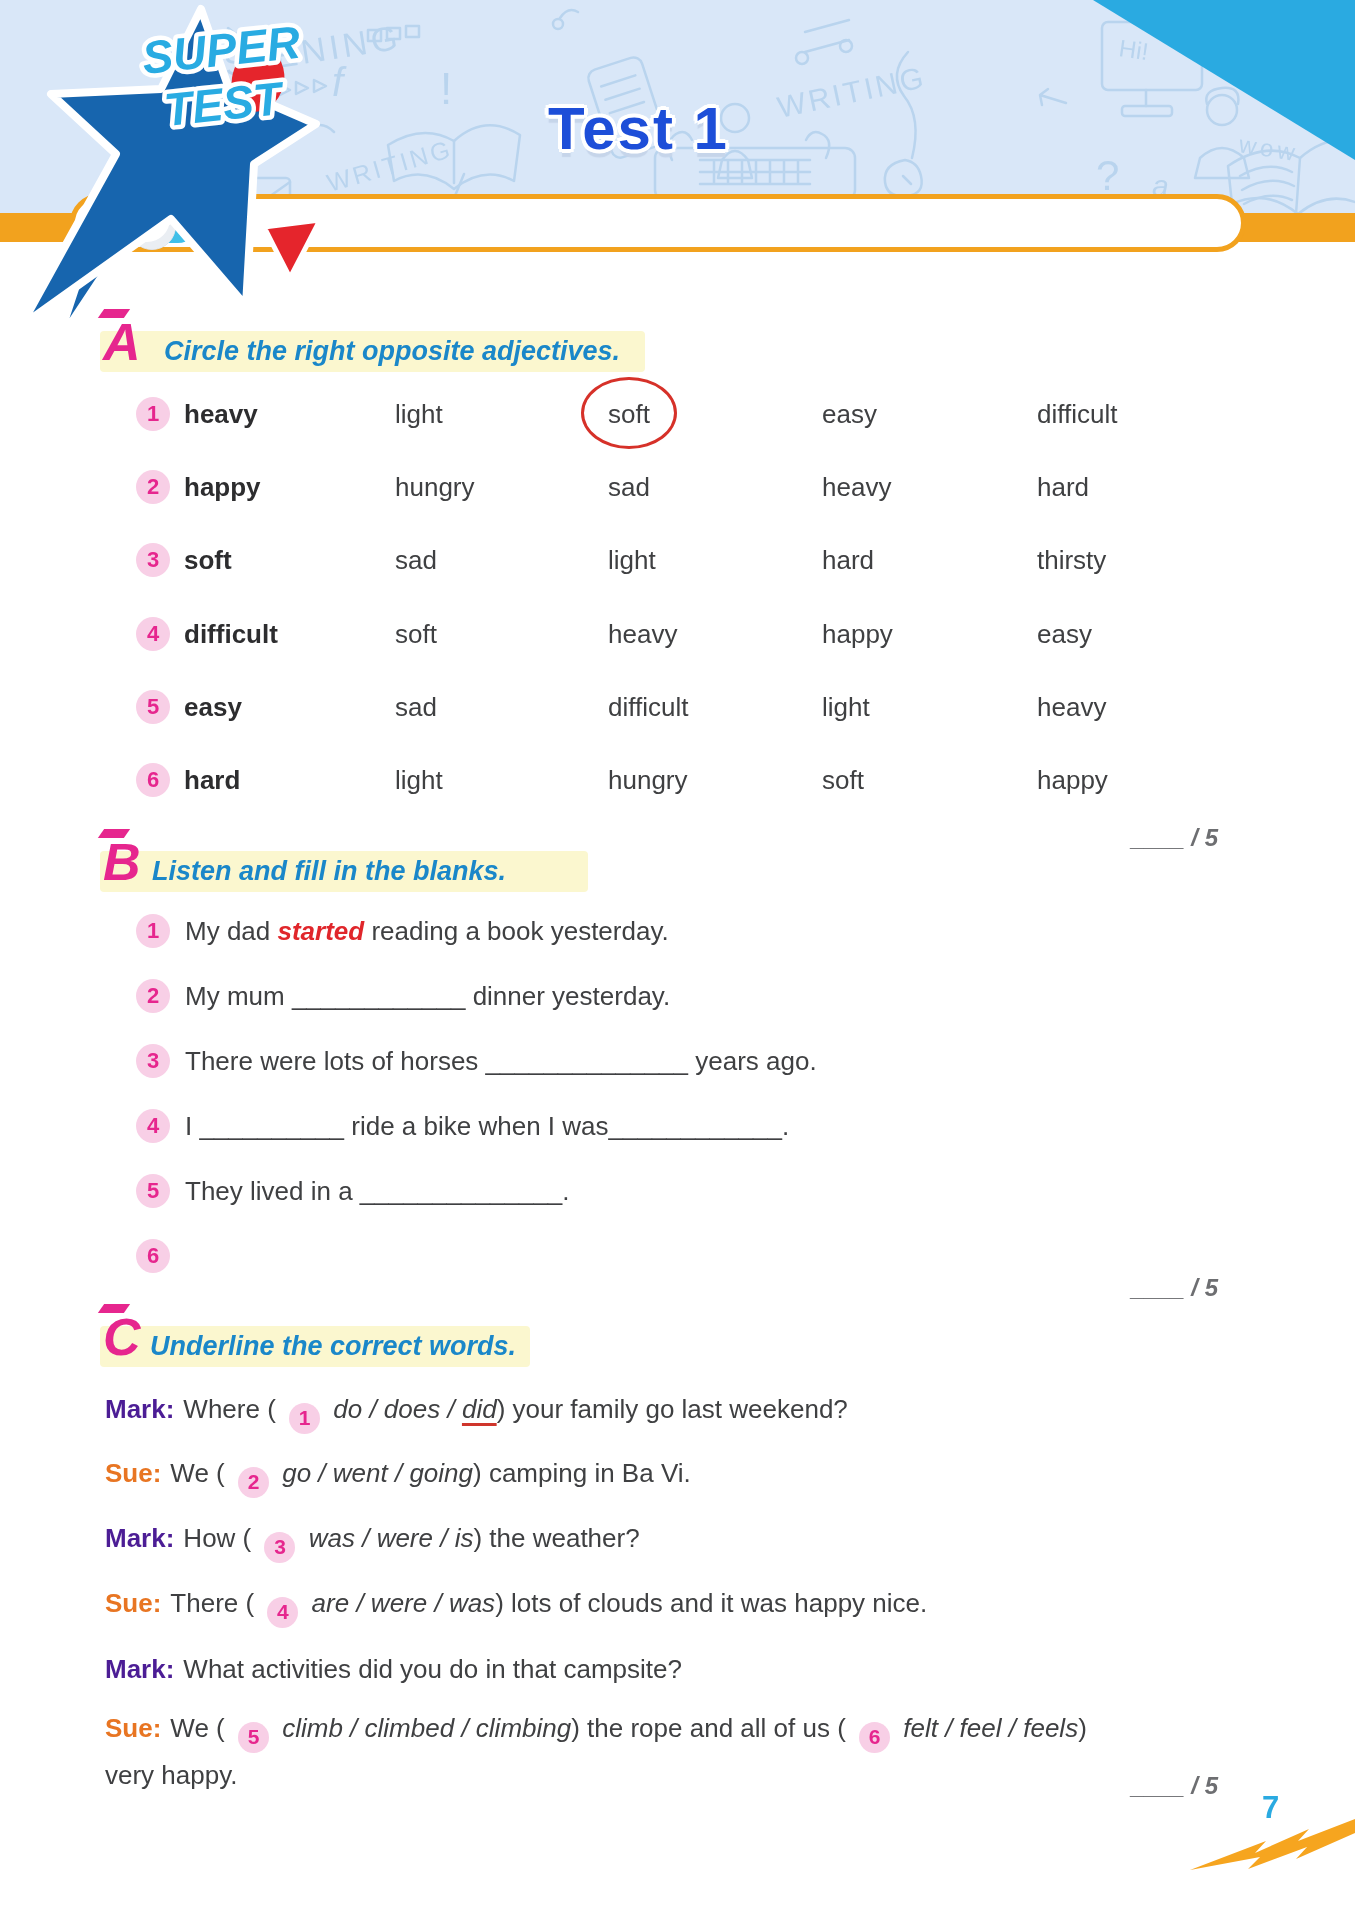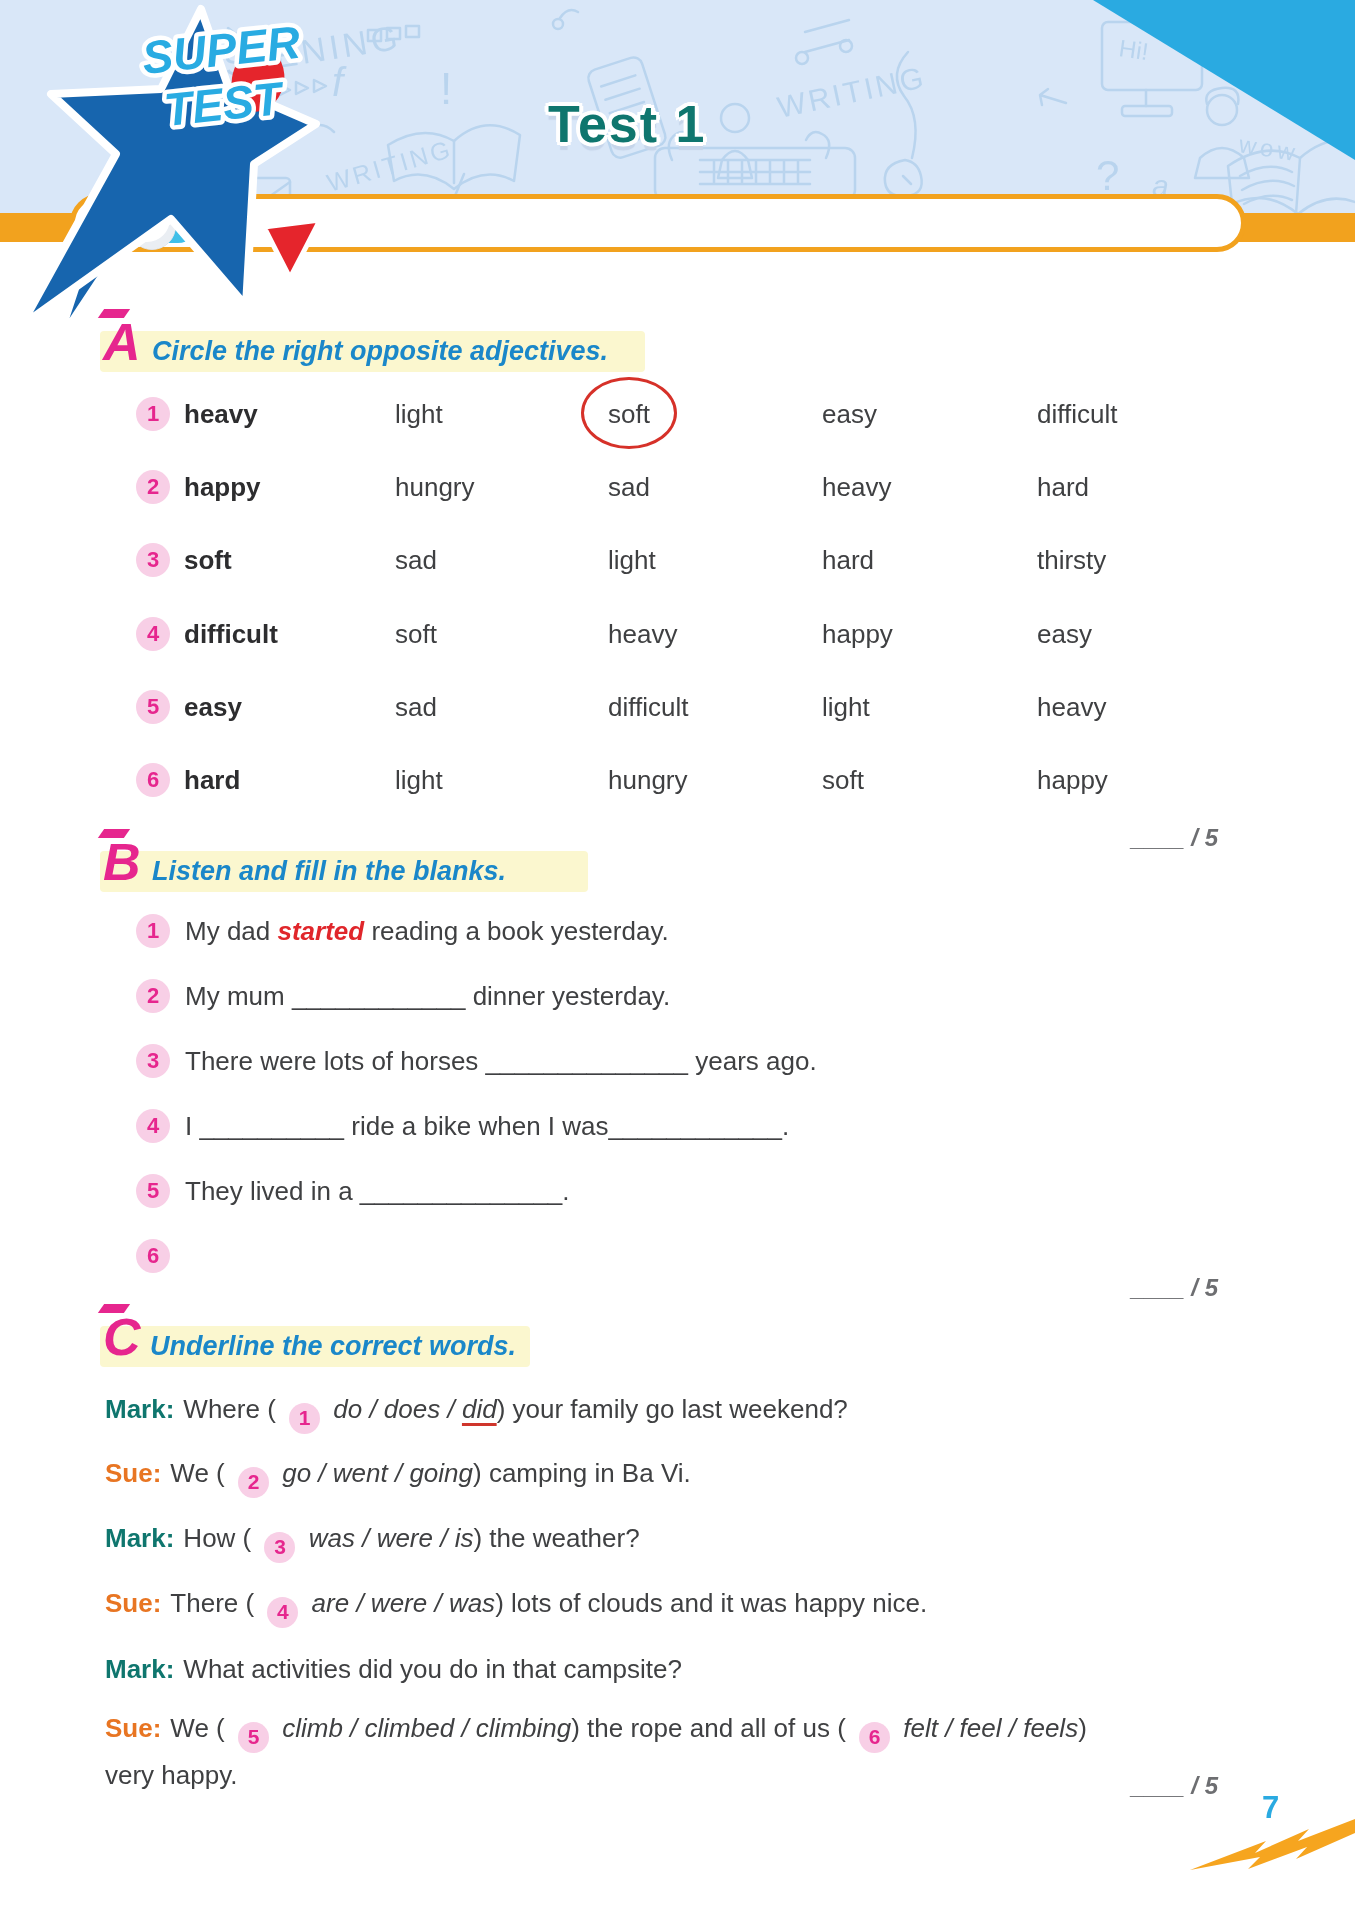--- a/index.html
+++ b/index.html
@@ -12,22 +12,22 @@
               clip-path:polygon(0 0,100% 0,100% 100%);}
   .orange-band{position:absolute;left:0;top:213px;width:1355px;height:29px;background:#f2a21e;}
   .pill{position:absolute;left:70px;top:194px;width:1176px;height:58px;background:#fff;
         border:5px solid #f2a21e;border-radius:32px;box-sizing:border-box;z-index:3;}
   .pill-cap{position:absolute;left:80px;top:203px;width:118px;height:40px;border-radius:20px;
             background:#40bfe8;z-index:4;}
   .ball{position:absolute;left:128px;top:202px;width:46px;height:46px;border-radius:50%;
         background:#fff;border:1px solid #dde3e9;box-shadow:inset -5px -7px 0 #eaeef3;z-index:5;}
   .mascot{position:absolute;left:136px;top:144px;z-index:7;}
   .logo{position:absolute;left:-4px;top:-6px;z-index:8;}
-  .test-title{position:absolute;left:548px;top:94px;font-size:52px;font-weight:800;letter-spacing:2px;
-      color:#0f766e;z-index:6;
+  .test-title{position:absolute;left:548px;top:94px;font-size:60px;font-weight:800;letter-spacing:2px;
+      color:#1d4ed8;z-index:6;
       text-shadow:-4px 0 0 #fff,4px 0 0 #fff,0 -4px 0 #fff,0 4px 0 #fff,
                   -3px -3px 0 #fff,3px 3px 0 #fff,-3px 3px 0 #fff,3px -3px 0 #fff,
                   0 8px 1px #c6d5ea;}
   
   .sec-strip{position:absolute;height:41px;background:#fbf7cf;border-radius:4px;z-index:1;}
   .sec-letter{position:absolute;font-size:52px;font-weight:800;font-style:italic;color:#e6268e;
               line-height:1;z-index:2;}
   .sec-letter::before{content:'';position:absolute;left:-2px;top:-7px;width:26px;height:9px;
               background:#e6268e;transform:skewX(-35deg);}
   .sec-title{position:absolute;font-size:27px;font-weight:700;font-style:italic;color:#1a87c9;
@@ -42,21 +42,21 @@
   .arow .nb{top:1px;left:136px;}
   .aword{position:absolute;left:184px;font-weight:700;color:#2d2d2f;}
   .aopt{position:absolute;color:#3f4042;}
   .aopt.circled::before{content:'';position:absolute;left:-27px;right:-27px;top:-19px;bottom:-17px;
       border:3.5px solid #d63129;border-radius:50%;}
   .bitem{position:absolute;left:0;width:1355px;height:36px;line-height:36px;font-size:26px;}
   .bitem .nb{top:1px;left:136px;}
   .btext{position:absolute;left:185px;white-space:nowrap;}
   .cline{position:absolute;left:105px;width:1130px;font-size:26px;line-height:44px;}
   .cspk{font-weight:700;margin-right:9px;}
-  .cspk.green{color:#0f766e}
+  .cspk.green{color:#4c1d95}
   .cspk.orange{color:#e87522}
   .it{font-style:italic;}
   .ul{text-decoration:underline;text-decoration-color:#cf352c;text-decoration-thickness:3px;
       text-underline-offset:5px;}
   .ans{color:#e0262b;font-weight:700;font-style:italic;}
   .score{position:absolute;right:137px;color:#6d6e71;font-size:24px;font-weight:700;}
   .score .lbl{font-style:italic;margin-left:8px;}
   .score-a{top:824px}.score-b{top:1274px}.score-c{top:1772px}
   .page-num{position:absolute;left:1262px;top:1790px;font-size:31px;font-weight:800;color:#2aaae1;}
   .bolt{position:absolute;left:1190px;top:1818px;}
@@ -159,21 +159,21 @@
         <text x="148" y="80" font-size="46" transform="rotate(-6 148 80)">SUPER</text>
         <text x="170" y="132" font-size="46" transform="rotate(-6 170 132)">TEST</text>
       </g>
     </svg>
 
     <div class="test-title">Test 1</div>
   </div>
 
   <div class="sec-strip" style="left:100px;top:331px;width:545px;"></div>
   <div class="sec-letter" style="left:103px;top:316px;">A</div>
-  <div class="sec-title" style="left:152px;top:331px;">Circle the right opposite adjectives.</div>
+  <div class="sec-title" style="left:164px;top:331px;">Circle the right opposite adjectives.</div>
   <div id="a-rows">
       <div class="arow" style="top: 396px;">
         <span class="nb">1</span>
         <span class="aword">heavy</span>
         <span class="aopt" style="left: 395px;">light</span>
         <span class="aopt circled" style="left: 608px;">soft</span>
         <span class="aopt" style="left: 822px;">easy</span>
         <span class="aopt" style="left: 1037px;">difficult</span>
       </div>
       <div class="arow" style="top: 469.2px;">

